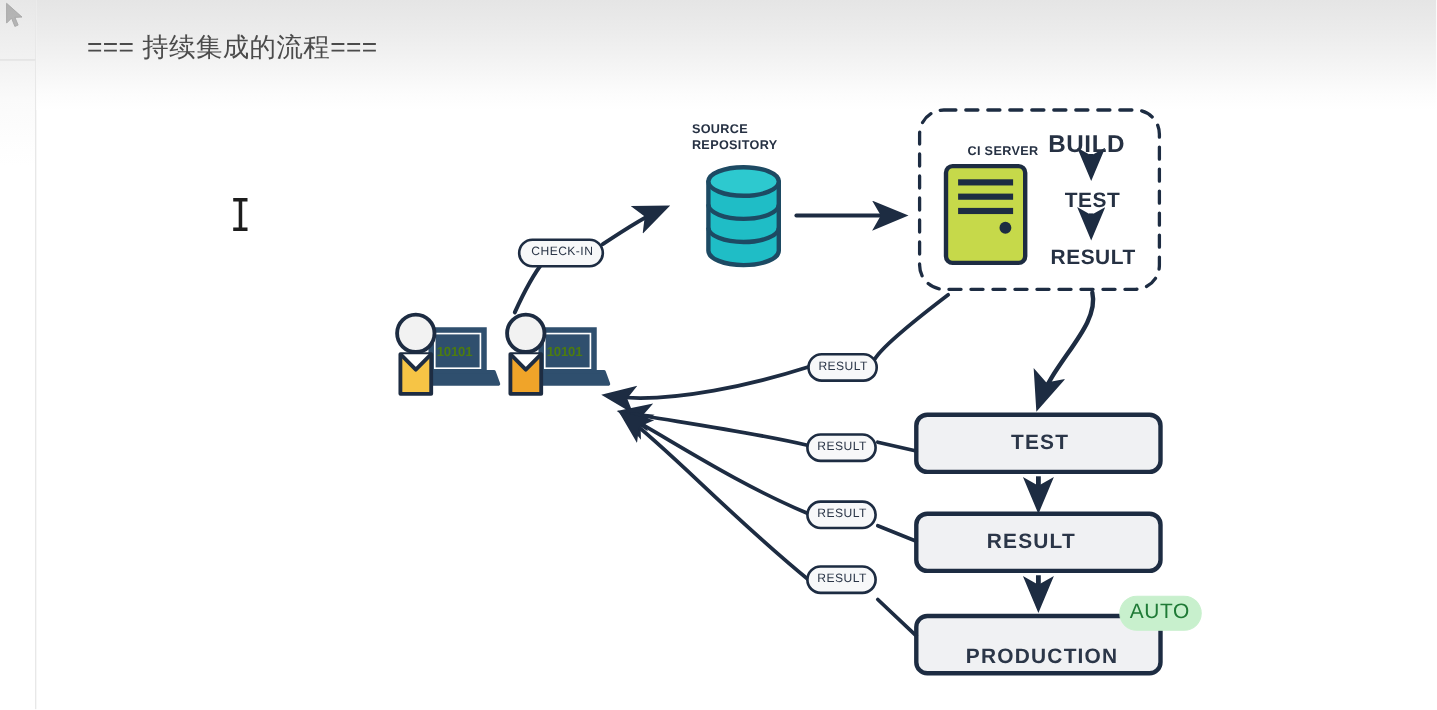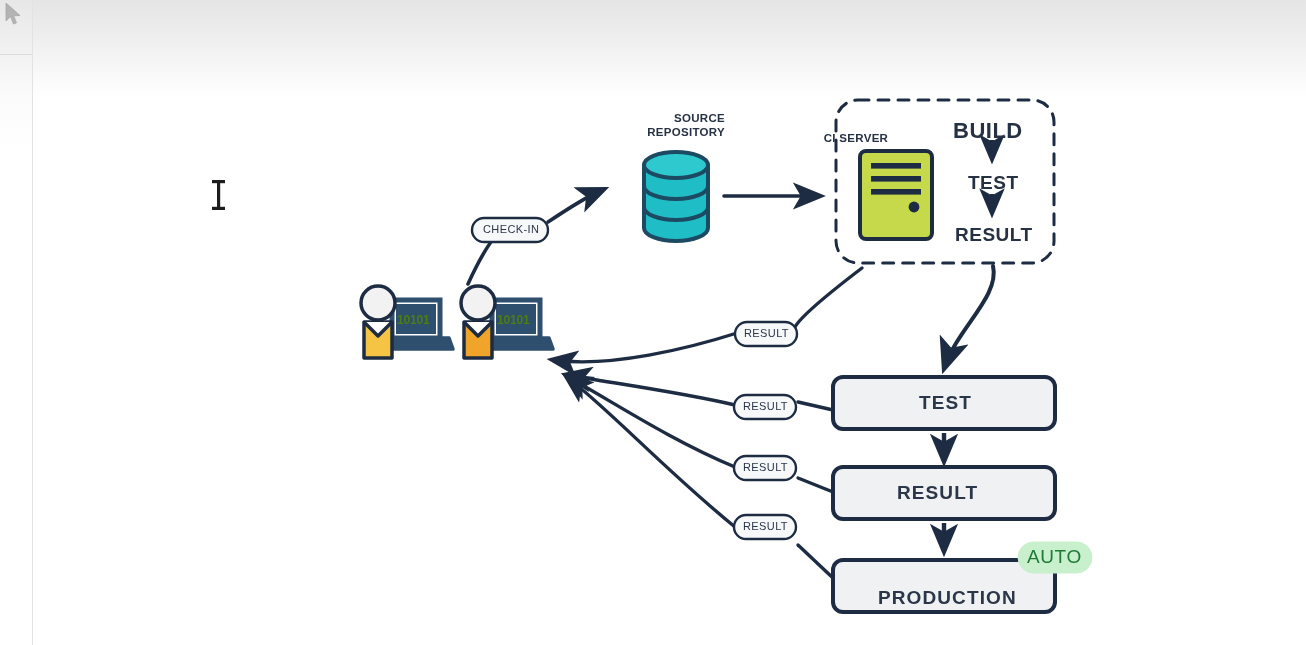--- a/index.html
+++ b/index.html
@@ -81,31 +81,31 @@
     white-space: nowrap;
     font-family: "Liberation Sans", sans-serif;
     font-weight: bold;
     color: #263143;
   }
 
   .lbl-source {
     left: 629px; top: 111px;
     font-size: 11.5px;
     letter-spacing: 0.3px;
-    text-align: right;
+    text-align: left;
     line-height: 14px;
     width: 96px;
   }
 
   .lbl-ciserver {
-    left: 816px; top: 132px;
+    left: 864px; top: 132px;
     font-size: 11.5px;
     letter-spacing: 0.3px;
     width: 80px;
-    text-align: center;
+    text-align: right;
   }
 
   .lbl-build  { left: 953px;  top: 118px; font-size: 22px; letter-spacing: 0.5px; text-align: right; }
   .lbl-test2  { left: 968px;  top: 172px; font-size: 19px; letter-spacing: 0.5px; }
   .lbl-result2{ left: 955px;  top: 224px; font-size: 19px; letter-spacing: 0.5px; }
 
   .pill-text {
     position: absolute;
     font-size: 11px;
     font-weight: normal;
@@ -151,20 +151,21 @@
   <div class="left-gutter">
     <div class="gutter-divider"></div>
   </div>
 
   <div class="header-band"></div>
 
   <svg class="mouse-arrow" viewBox="0 0 20 26">
     <path d="M2,1 L2,19 L6.5,14.5 L9.5,22 L12.5,20.8 L9.6,13.8 L16,13.5 Z" fill="#6a6a6a" stroke="#4a4a4a" stroke-width="0.8"></path>
   </svg>
 
+  <div class="page-title">=== 持续集成的流程===</div>
 
   <svg class="ibeam" viewBox="0 0 15 32">
     <rect x="1" y="1" width="13" height="3.2" fill="#1d1d1d"></rect>
     <rect x="6" y="1" width="3.2" height="30" fill="#1d1d1d"></rect>
     <rect x="1" y="27.8" width="13" height="3.2" fill="#1d1d1d"></rect>
   </svg>
 
   <svg class="diagram" viewBox="0 0 1306 645">
     <defs>
       <marker id="ah" markerWidth="9" markerHeight="9" refX="6.2" refY="3.2" orient="auto">

